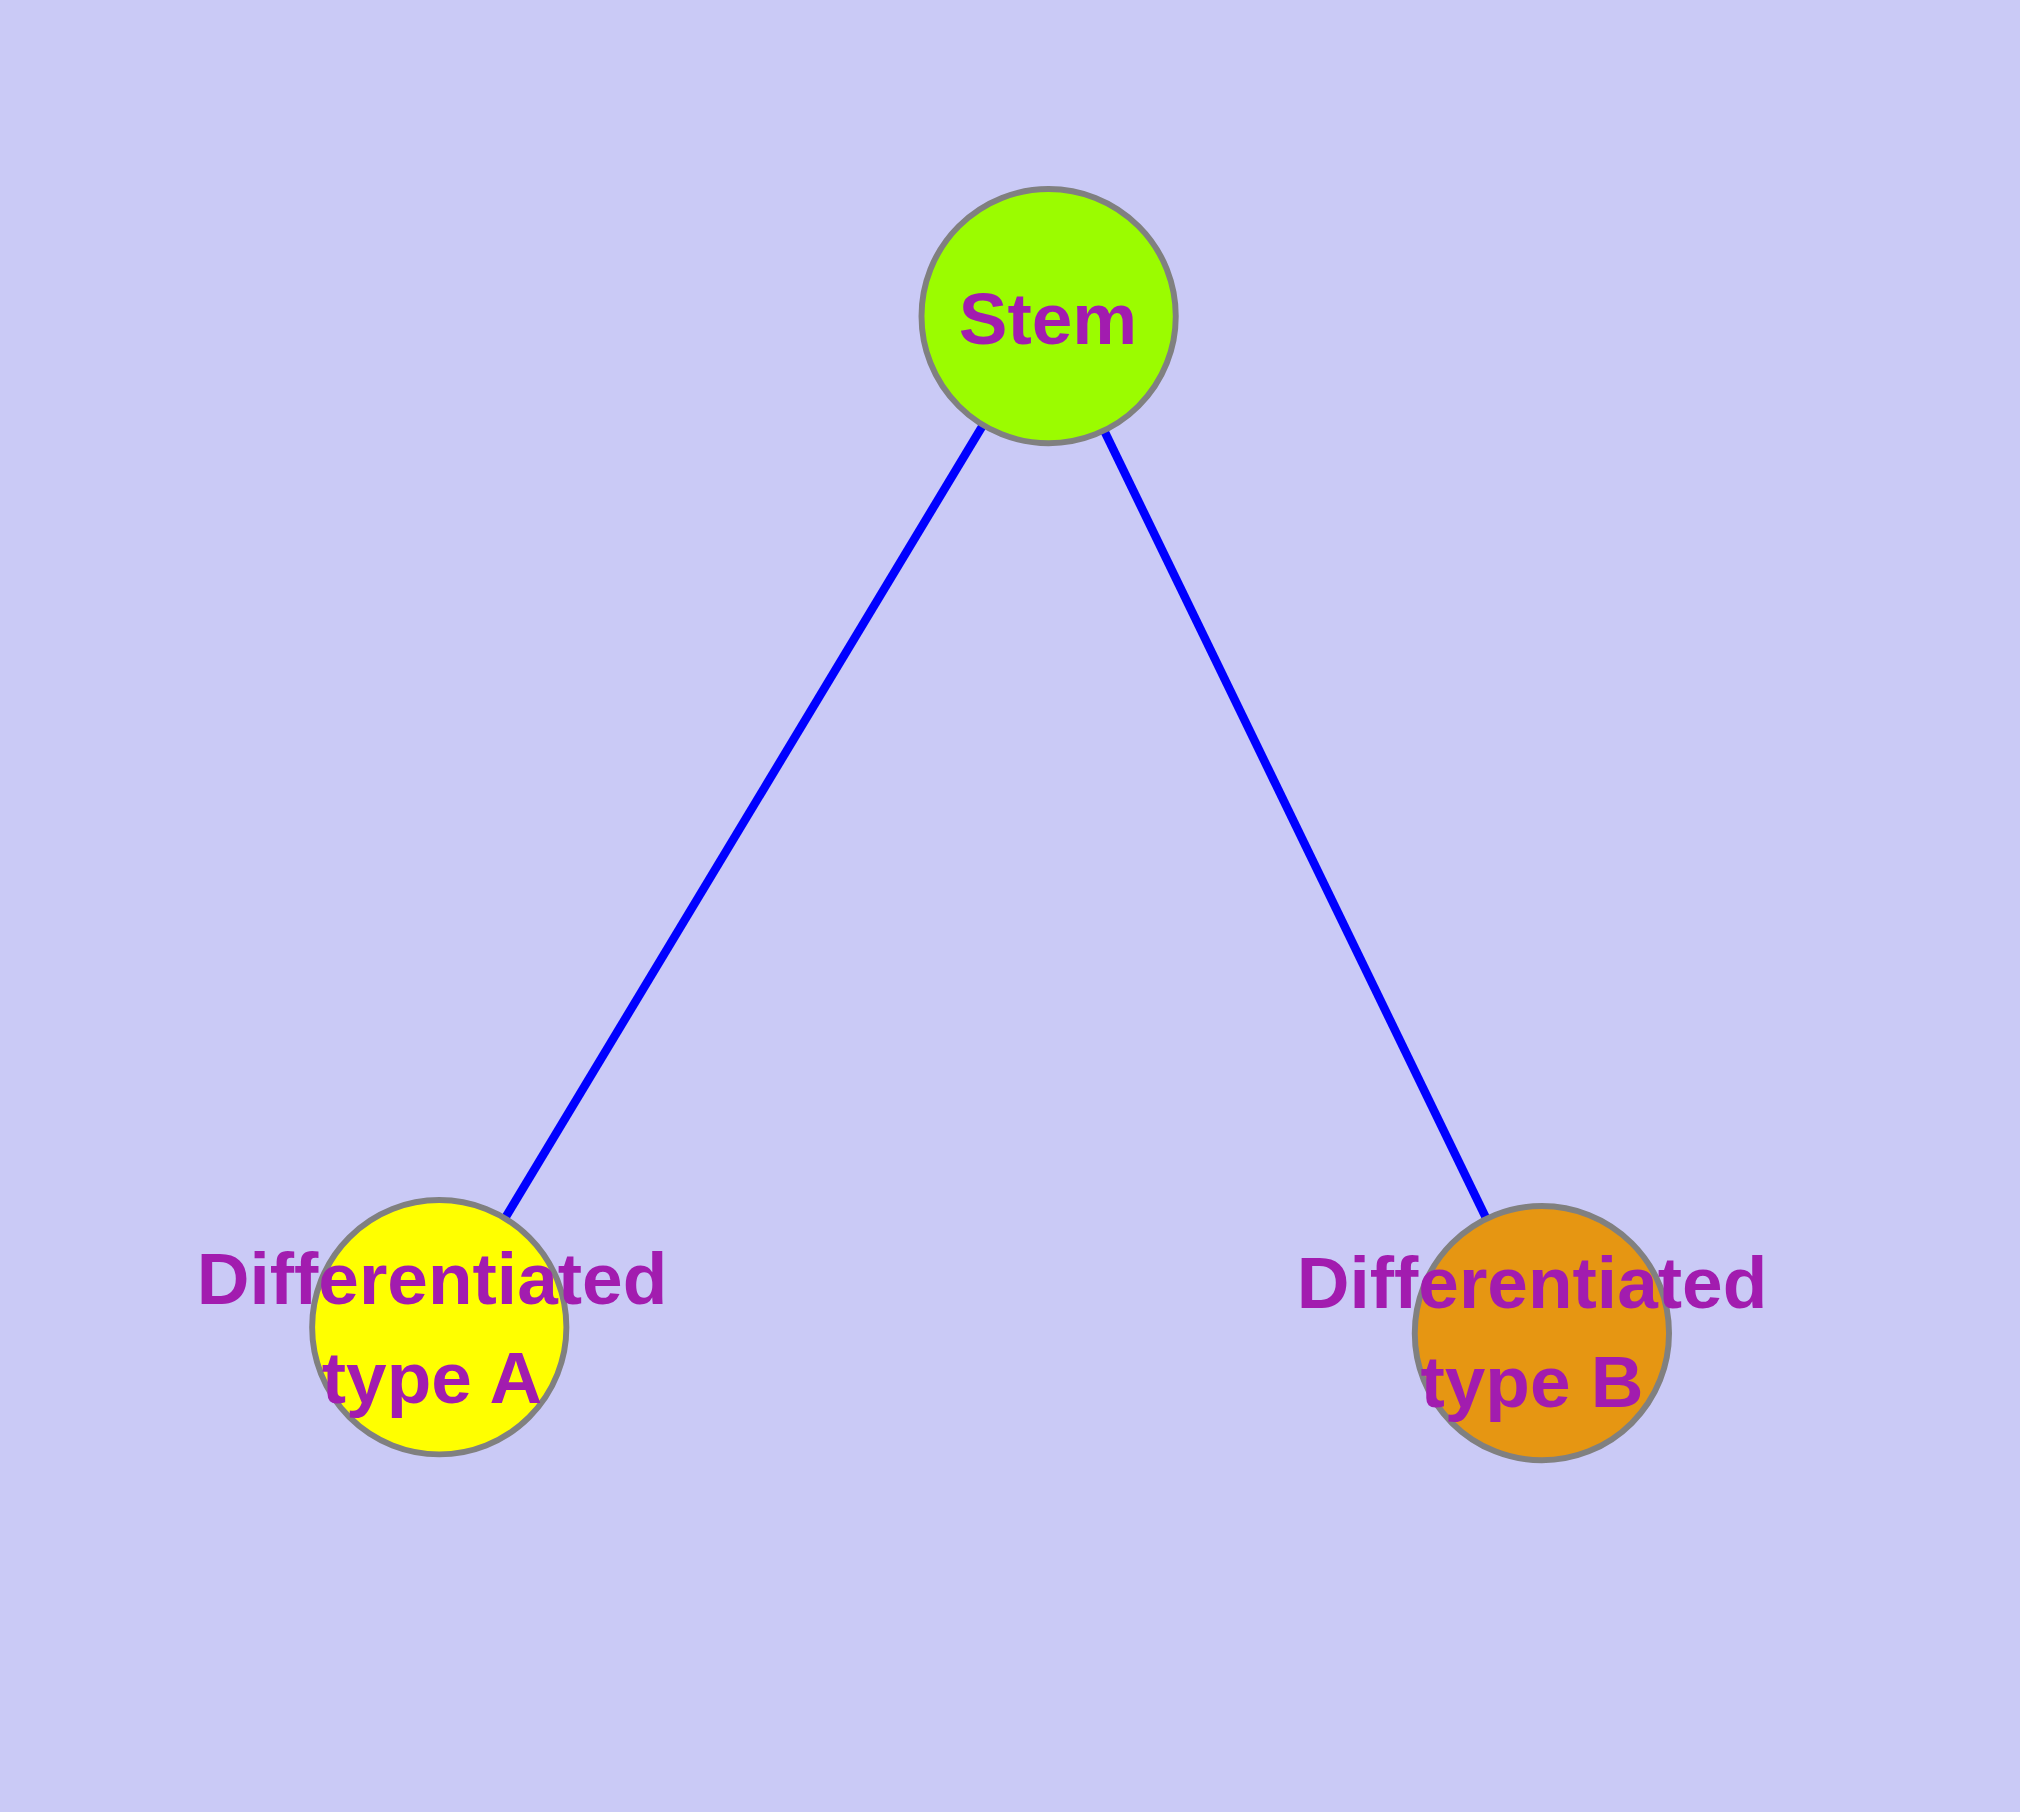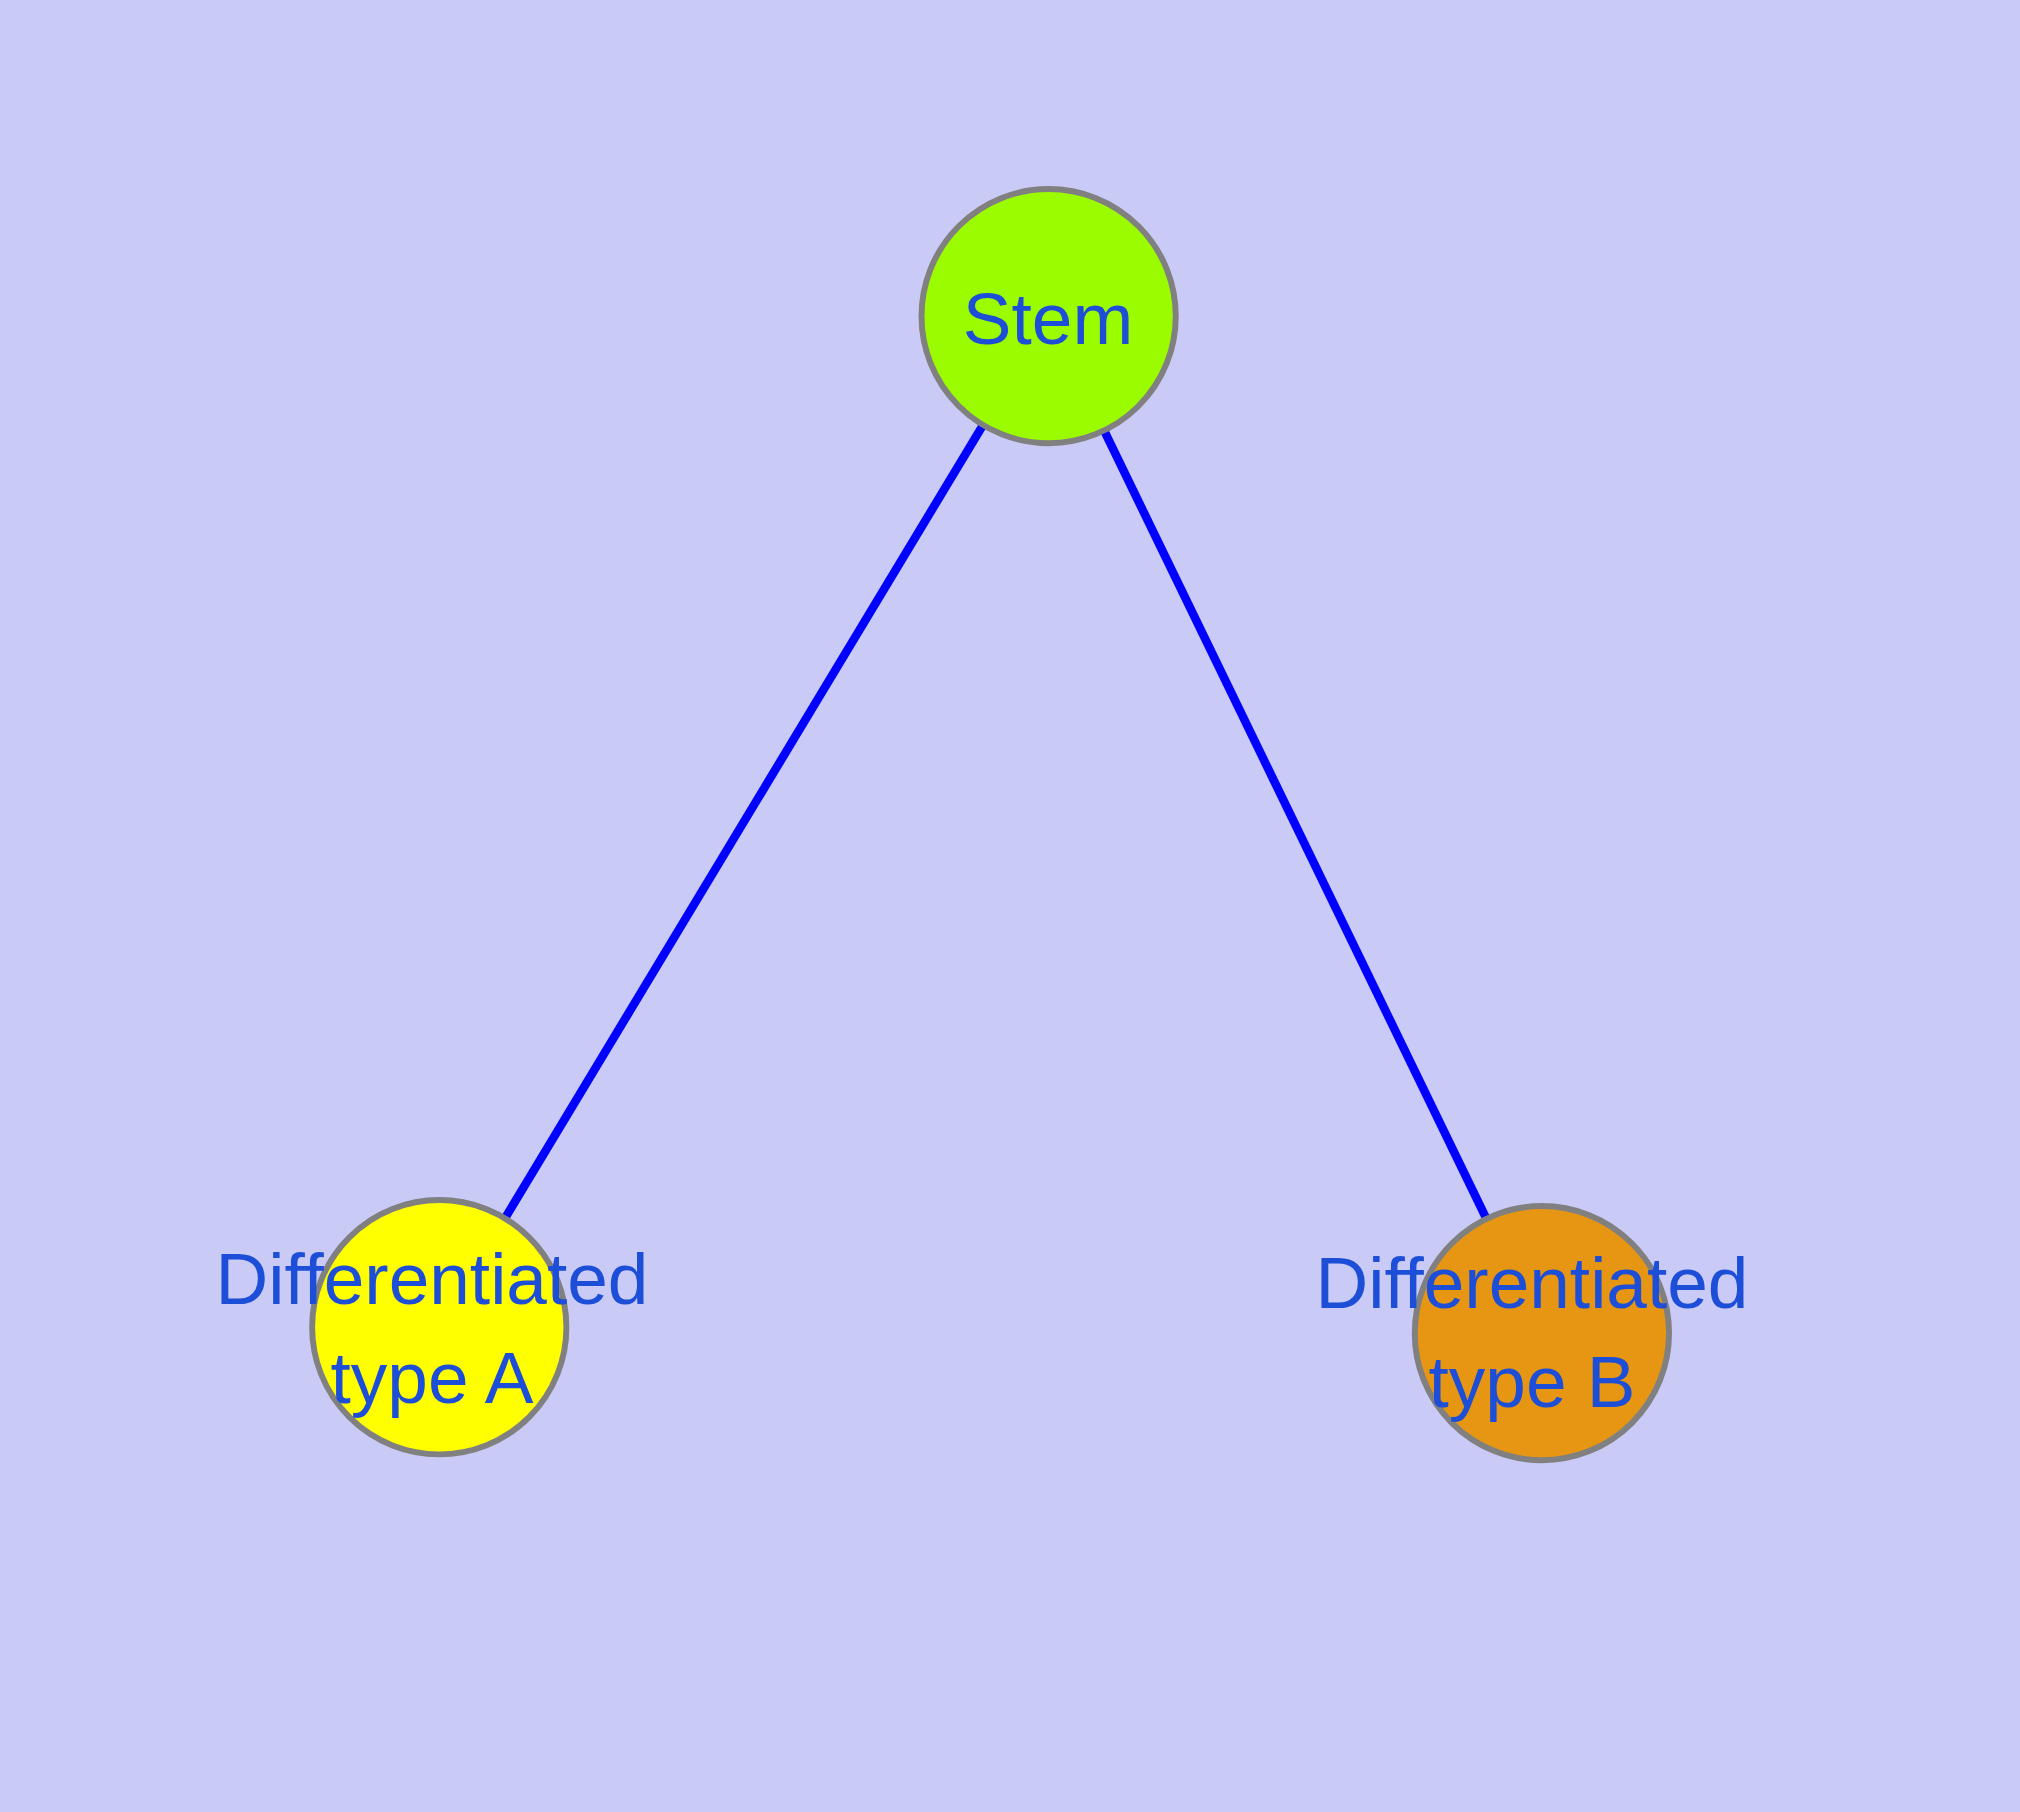--- a/index.html
+++ b/index.html
@@ -27,24 +27,24 @@
   }
   .node {
     stroke: #808080;
     stroke-width: 7;
   }
   .label {
     position: absolute;
     transform: translate(-50%, -50%);
     text-align: center;
     white-space: pre-line;
-    font-weight: normal;
+    font-weight: bold;
     font-size: 73px;
     line-height: 1.35;
-    color: #1d4ed8;
+    color: #a21caf;
   }
 </style>
 </head>
 <body>
 
 <div class="canvas">
 
   <svg class="graph-svg" viewBox="0 0 2384 2138" xmlns="http://www.w3.org/2000/svg">
 
     <line class="edge" x1="1237" y1="373" x2="518" y2="1566" stroke="#0000FF"></line>

